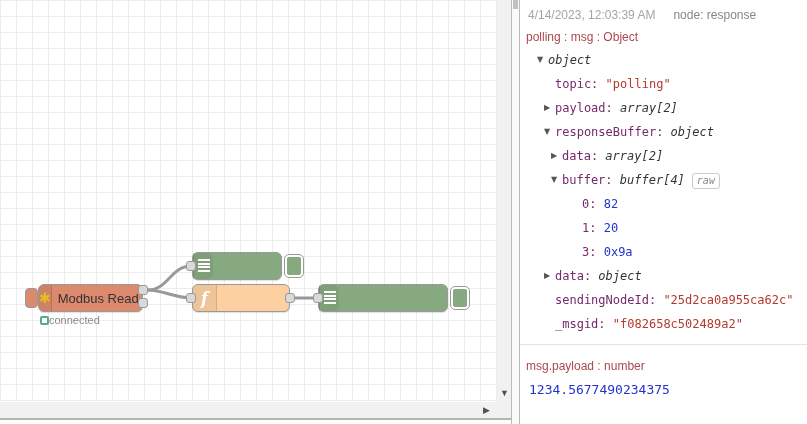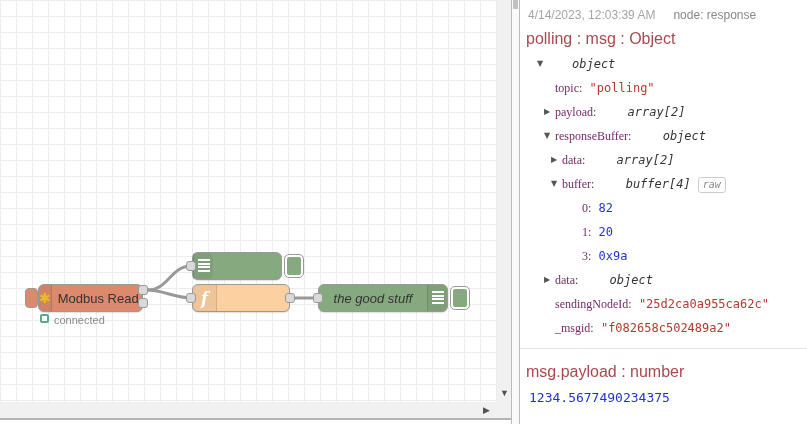--- a/index.html
+++ b/index.html
@@ -44,21 +44,21 @@
 
   .dbg-btn { position: absolute; z-index: 2; width: 20px; height: 24px;
     background: #fff; border: 1px solid #999; border-radius: 5px; padding: 2px; }
   .dbg-btn .fill { width: 100%; height: 100%; background: #87a980; border-radius: 2px; }
   .btn-response { left: 284px; top: 254px; }
   .btn-goodstuff { left: 450px; top: 286px; }
 
   .port { position: absolute; z-index: 3; width: 10px; height: 10px;
     background: #d9d9d9; border: 1px solid #999; border-radius: 3px; }
 
-  .status { position: absolute; left: 40px; top: 314px; z-index: 2; display: flex; align-items: flex-start; gap: 5px; }
+  .status { position: absolute; left: 40px; top: 314px; z-index: 2; display: flex; align-items: center; }
   .status-ring { width: 9px; height: 9px; border: 2px solid #55aa88; border-radius: 2px; background: #fff; }
   .status-text { font-size: 11px; color: #888; }
 
   
   .vscroll { position: absolute; left: 497px; top: 0; width: 15px; height: 402px; background: #f1f1f1; }
   .vscroll .arrow { position: absolute; left: 0; bottom: 4px; width: 15px; text-align: center;
     font-size: 9px; color: #505050; line-height: 10px; }
   .hscroll { position: absolute; left: 0; top: 402px; width: 512px; height: 18px; background: #f1f1f1;
     border-bottom: 2px solid #b5b5b5; }
   .hscroll .arrow { position: absolute; right: 22px; top: 3px; font-size: 9px; color: #505050; line-height: 11px; }
@@ -68,33 +68,33 @@
     border-left: 1px solid #bbb; border-right: 1px solid #bbb; }
   .splitter .thumb { position: absolute; left: 1px; top: 0; width: 5px; height: 9px; background: #c1c1c1; }
 
   
   .debug { position: absolute; left: 520px; top: 0; width: 287px; height: 424px; background: #fff; overflow: hidden; }
   .msg { padding: 6px 4px 8px 4px; }
   .msg + .msg { border-top: 1px solid #e3e3e3; }
   .msg-header { font-size: 12px; padding: 2px 0 0 4px; white-space: nowrap; }
   .msg-time { color: #a5a5a5; }
   .msg-source { color: #888; margin-left: 18px; }
-  .msg-meta { font-size: 16px; color: #a9494f; padding: 8px 0 0 2px; white-space: nowrap; }
+  .msg-meta { font-size: 12px; color: #a9494f; padding: 8px 0 0 2px; white-space: nowrap; }
 
   .tree { font-family: "DejaVu Sans Mono", monospace; font-size: 12px; padding-top: 4px; }
   .row { position: relative; line-height: 24px; height: 24px; white-space: nowrap; }
   .row .caret { position: absolute; font-size: 8px; color: #555; top: 0; font-family: "DejaVu Sans", sans-serif; }
   .ind0 { padding-left: 24px; } .ind0 .caret { left: 13px; }
   .ind1 { padding-left: 31px; } .ind1 .caret { left: 20px; }
   .ind2 { padding-left: 38px; } .ind2 .caret { left: 27px; }
   .ind3 { padding-left: 58px; }
-  .k { color: #75286b; font-family: Liberation Serif, serif; }
+  .k { color: #75286b; }
   .v-str { color: #b5382c; }
   .v-num { color: #2033d0; }
-  .v-type { color: #333; font-style: italic; margin-left: 24px; }
+  .v-type { color: #333; font-style: italic; }
   .badge-raw { display: inline-block; margin-left: 7px; padding: 0 4px; border: 1px solid #ccc;
     border-radius: 3px; font-size: 10px; font-style: italic; color: #888; background: #fff; line-height: 14px; }
 
   .payload-number { font-family: "DejaVu Sans Mono", monospace; font-size: 13px; color: #2033d0; padding: 9px 0 0 5px; }
 </style>
 </head>
 <body>
 
 <div class="app">
 
@@ -132,21 +132,20 @@
     <div class="port" style="left:186px; top:293px;"></div>
     <div class="node node-func">
       <div class="icon-region left">
         <span class="func-glyph">f</span>
       </div>
     </div>
     <div class="port" style="left:285px; top:293px;"></div>
 
     <div class="port" style="left:313px; top:293px;"></div>
     <div class="node node-goodstuff">
-      <span class="label it">the good stuff</span>
       <div class="icon-region right">
         <span class="list-icon"></span>
       </div>
     </div>
     <div class="dbg-btn btn-goodstuff">
       <div class="fill"></div>
     </div>
   </div>
 
   <div class="vscroll">

